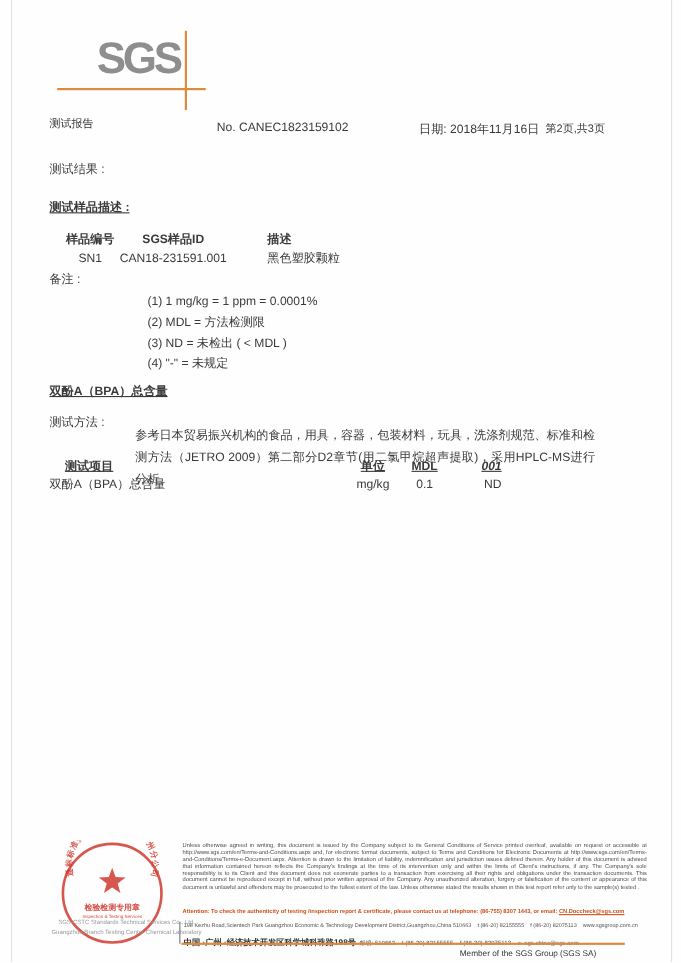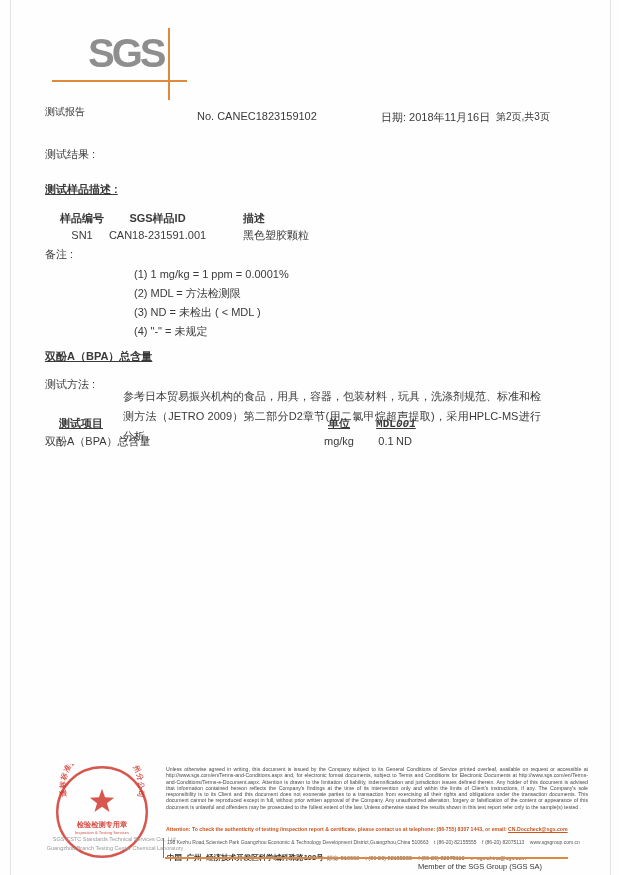--- a/index.html
+++ b/index.html
@@ -28,27 +28,27 @@
   .st-c3{left:243px;}
   .row-sh{top:211px;}
   .row-sv{top:228px;}
   .notes-label{left:45px;top:247px;}
   .note{left:96px;margin-left:38px;}
 
   .bpa-heading{left:45px;top:349px;font-weight:bold;text-decoration:underline;}
   .method-label{left:45px;top:377px;}
   .method-text{left:123px;top:386px;width:418px;line-height:20px;text-align:justify;}
 
-  .rt-h{top:417px;font-weight:bold;text-decoration:underline;font-family:Liberation Mono, monospace;}
+  .rt-h{top:417px;font-weight:bold;text-decoration:underline;}
   .rt-r{top:434px;}
   .rt-item-h{left:59px;}
   .rt-item{left:45px;}
   .rt-unit{left:318px;width:42px;text-align:center;}
   .rt-mdl{left:366px;width:40px;text-align:center;}
-  .rt-001{left:396px;width:40px;text-align:left;}
+  .rt-001{left:416px;width:40px;text-align:right;}
   .italic{font-style:italic;}
 
   
   .stamp{left:54px;top:764px;width:96px;height:96px;}
   .company{left:40px;width:150px;font-size:5.5px;color:#9a9a9a;text-align:center;line-height:8px;}
   .company1{top:835px;}
   .company2{top:844px;}
   .disclaimer{left:166px;top:766px;width:422px;font-size:5.2px;line-height:6.3px;
               color:#4a4a4a;text-align:justify;}
   .attention{left:166px;top:826px;width:422px;font-size:5.2px;line-height:6.3px;

